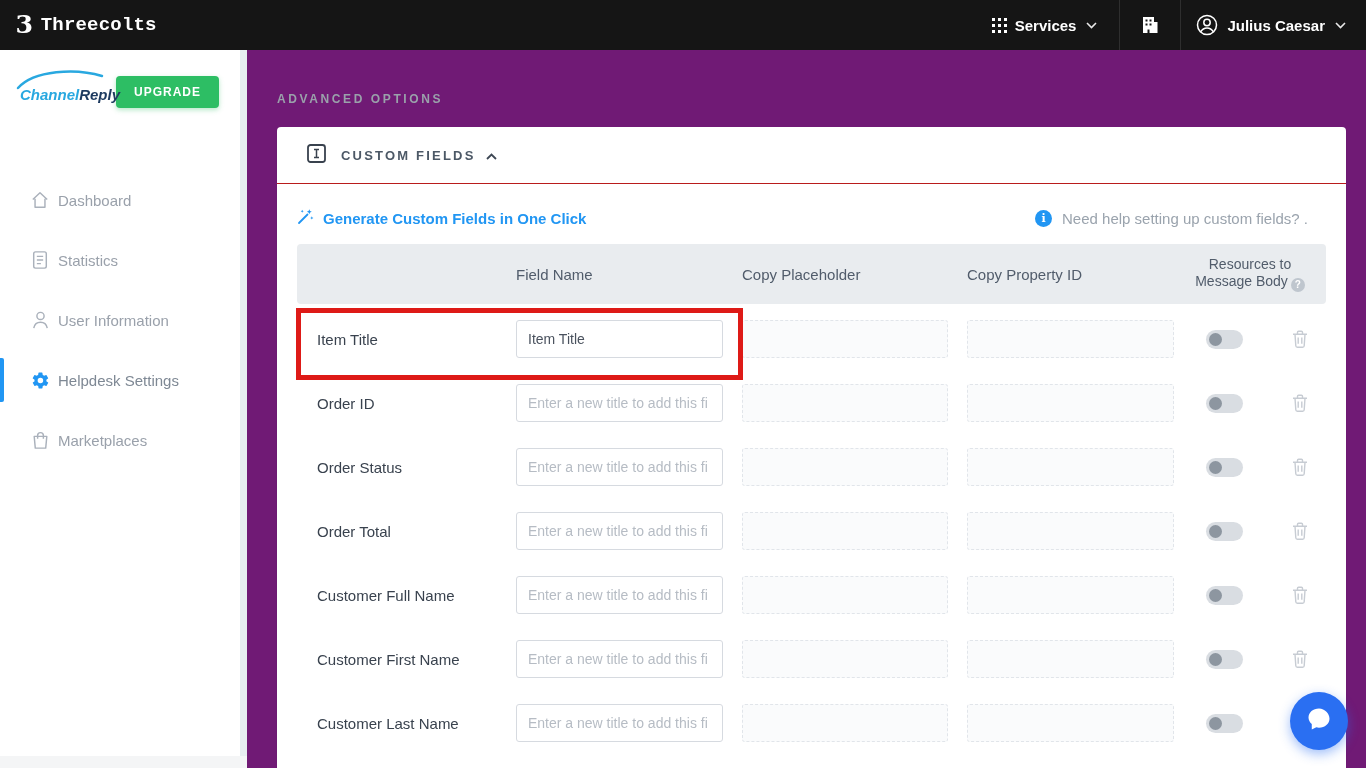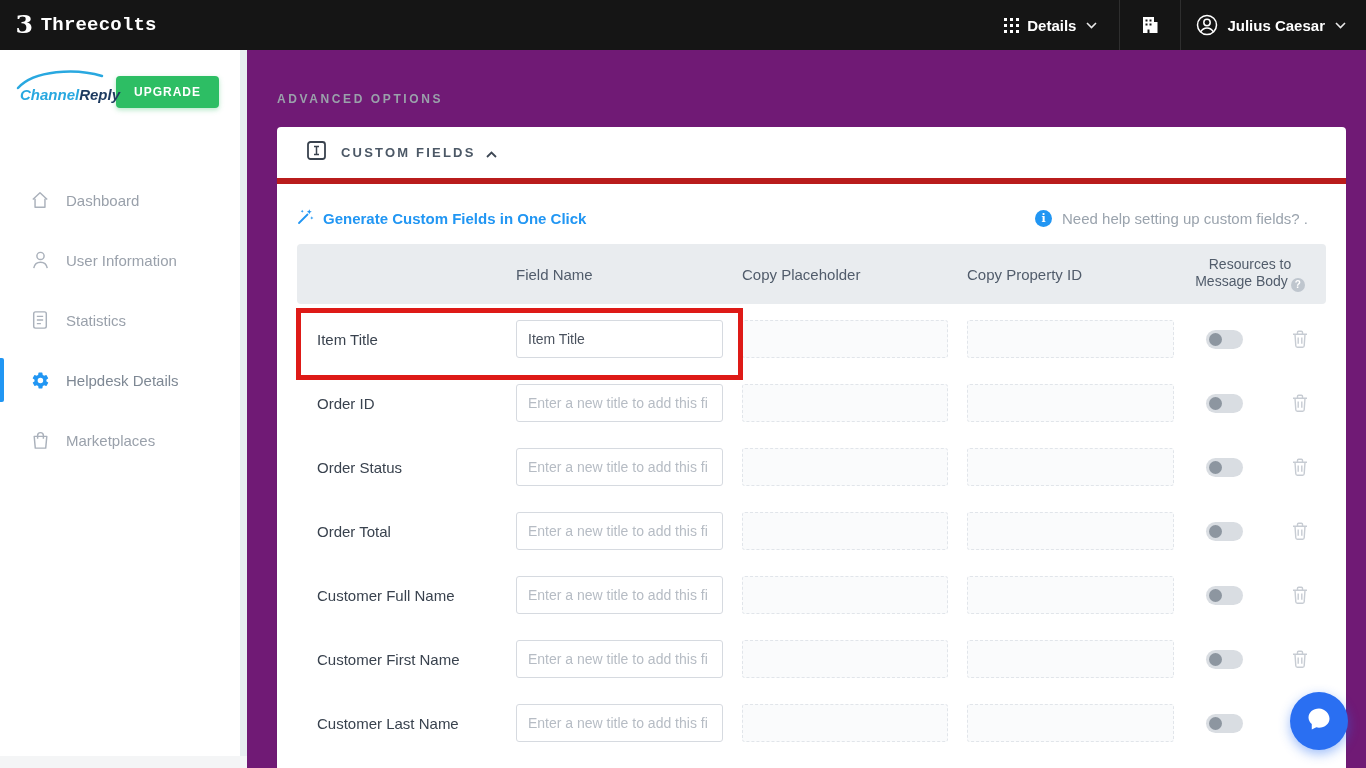--- a/index.html
+++ b/index.html
@@ -21,32 +21,32 @@
   .sidebar { position:absolute; top:50px; left:0; width:247px; bottom:12px; background:#fff; z-index:20; }
   .sidebar::after { content:''; position:absolute; right:0; top:0; bottom:0; width:7px; background:#e7edf0; }
   .logo-row { display:flex; align-items:center; gap:14px; padding:22px 0 0 18px; }
   .cr-logo { position:relative; width:84px; height:40px; }
   .cr-logo .swoosh { position:absolute; left:-2px; top:-4px; }
   .cr-logo .cr-text { position:absolute; left:2px; top:14px; font-size:15px; font-style:italic; font-weight:bold; white-space:nowrap; }
   .cr-channel { color:#29a8e0; }
   .cr-reply { color:#1d3a5f; }
   .upgrade-btn { background:#2dbe64; color:#fff; border:none; border-radius:4px; font-size:12px; font-weight:bold; letter-spacing:1px; padding:9px 18px; cursor:pointer; box-shadow:0 2px 5px rgba(45,190,100,.35); font-family:inherit; }
   .nav { margin-top:58px; }
-  .nav-item { display:flex; align-items:center; gap:16px; height:60px; padding-left:30px; color:#9aa1ab; font-size:15px; cursor:pointer; position:relative; }
+  .nav-item { display:flex; align-items:center; gap:8px; height:60px; padding-left:30px; color:#9aa1ab; font-size:15px; cursor:pointer; position:relative; }
   .nav-item .ni-icon { width:20px; display:flex; justify-content:center; color:#aab1bb; }
   .nav-item.active { color:#7e8894; }
   .nav-item.active .ni-icon { color:#2196f3; }
   .nav-item.active::before { content:''; position:absolute; left:0; top:8px; bottom:8px; width:4px; background:#2196f3; border-radius:0 2px 2px 0; }
   .ext-icon { margin-left:6px; color:#aab1bb; }
 
   
   .main { position:absolute; top:50px; left:247px; right:0; bottom:0; background:#701a75; overflow:hidden; }
   .section-title { margin:42px 0 0 30px; font-size:12px; font-weight:bold; letter-spacing:2.6px; color:#9aa1ab; }
   .card { margin:21px 20px 0 30px; background:#fff; border-radius:4px; box-shadow:0 1px 2px rgba(30,40,60,.05); min-height:700px; }
-  .card-header { display:flex; align-items:center; height:57px; padding:0 30px; border-bottom:6px solid #b91c1c; }
+  .card-header { display:flex; align-items:center; height:57px; padding:0 30px; border-bottom:1px solid #b91c1c; }
   .card-title { margin-left:15px; margin-right:10px; font-size:13px; font-weight:bold; letter-spacing:2.2px; color:#4c5866; }
   .toolbar { display:flex; align-items:center; justify-content:space-between; padding:24px 38px 10px 20px; }
   .gen-link { display:flex; align-items:center; gap:9px; color:#2196f3; font-size:15px; font-weight:bold; cursor:pointer; }
   .help { display:flex; align-items:center; gap:10px; color:#9aa3ad; font-size:15px; }
   .info-icon { width:17px; height:17px; border-radius:50%; background:#2196f3; color:#fff; font-size:11px; font-weight:bold; display:flex; align-items:center; justify-content:center; font-family:"DejaVu Serif",serif; }
 
   
   .table-wrap { margin:6px 20px 0 20px; }
   .grid-cols { display:grid; grid-template-columns:219px 207px 225px 226px 100px 52px; }
   .thead { background:#e9ecef; border-radius:4px; height:60px; align-items:center; color:#515c6b; font-size:15px; }
@@ -85,21 +85,21 @@
             <rect x="6" y="0" width="3" height="3"></rect>
             <rect x="12" y="0" width="3" height="3"></rect>
             <rect x="0" y="6" width="3" height="3"></rect>
             <rect x="6" y="6" width="3" height="3"></rect>
             <rect x="12" y="6" width="3" height="3"></rect>
             <rect x="0" y="12" width="3" height="3"></rect>
             <rect x="6" y="12" width="3" height="3"></rect>
             <rect x="12" y="12" width="3" height="3"></rect>
           </svg>
         </span>
-      <span>Details</span>
+      <span>Services</span>
       <span class="chev">
           <svg width="11" height="7" viewBox="0 0 11 7" fill="none" stroke="#fff" stroke-width="1.6">
             <path d="M1 1l4.5 4.5L10 1"></path>
           </svg>
         </span>
     </div>
     <div class="topnav-item sep-box">
       <span>
           <svg width="20" height="20" viewBox="0 0 20 20" fill="#fff">
             <path d="M3 2h11v16H9.5v-3.5h-2V18H3V2zm2.5 2.5v2h2v-2h-2zm4 0v2h2v-2h-2zm-4 4v2h2v-2h-2zm4 0v2h2v-2h-2zM14 7h3.5v11H14z"></path>
@@ -138,43 +138,43 @@
     <div class="nav-item">
       <span class="ni-icon">
           <svg width="18" height="18" viewBox="0 0 20 20" fill="none" stroke="currentColor" stroke-width="1.6" stroke-linejoin="round">
             <path d="M2 9.5L10 2l8 7.5M4.5 8.5V18h11V8.5"></path>
           </svg>
         </span>
       <span>Dashboard</span>
     </div>
     <div class="nav-item">
       <span class="ni-icon">
+          <svg width="16" height="18" viewBox="0 0 16 20" fill="none" stroke="currentColor" stroke-width="1.6">
+            <rect x="1" y="1" width="14" height="18" rx="2"></rect>
+            <path d="M4.5 6h7M4.5 10h7M4.5 14h4.5"></path>
+          </svg>
+        </span>
+      <span>Statistics</span>
+    </div>
+    <div class="nav-item">
+      <span class="ni-icon">
           <svg width="17" height="18" viewBox="0 0 18 20" fill="none" stroke="currentColor" stroke-width="1.6">
             <circle cx="9" cy="5.5" r="4"></circle>
             <path d="M1.5 19c.8-4 3.8-6.5 7.5-6.5s6.7 2.5 7.5 6.5"></path>
           </svg>
         </span>
       <span>User Information</span>
     </div>
-    <div class="nav-item">
-      <span class="ni-icon">
-          <svg width="16" height="18" viewBox="0 0 16 20" fill="none" stroke="currentColor" stroke-width="1.6">
-            <rect x="1" y="1" width="14" height="18" rx="2"></rect>
-            <path d="M4.5 6h7M4.5 10h7M4.5 14h4.5"></path>
-          </svg>
-        </span>
-      <span>Statistics</span>
-    </div>
     <div class="nav-item active">
       <span class="ni-icon">
           <svg width="19" height="19" viewBox="0 0 24 24" fill="currentColor">
             <path d="M19.4 13c.04-.32.06-.66.06-1s-.02-.68-.06-1l2.1-1.65c.2-.15.25-.42.12-.64l-2-3.46c-.12-.22-.39-.3-.6-.22l-2.5 1a7.3 7.3 0 00-1.7-1l-.4-2.65A.5.5 0 0013.9 2h-4a.5.5 0 00-.5.42l-.4 2.65c-.6.25-1.17.6-1.7 1l-2.5-1c-.22-.08-.48 0-.6.22l-2 3.46c-.13.22-.07.5.12.64L4.5 11c-.04.32-.06.66-.06 1s.02.68.06 1l-2.1 1.65c-.2.15-.25.42-.12.64l2 3.46c.12.22.39.3.6.22l2.5-1c.53.4 1.1.75 1.7 1l.4 2.65c.04.24.25.42.5.42h4c.25 0 .46-.18.5-.42l.4-2.65c.6-.25 1.17-.6 1.7-1l2.5 1c.22.08.48 0 .6-.22l2-3.46a.5.5 0 00-.12-.64L19.4 13zM11.9 15.5a3.5 3.5 0 110-7 3.5 3.5 0 010 7z"></path>
           </svg>
         </span>
-      <span>Helpdesk Details</span>
+      <span>Helpdesk Settings</span>
     </div>
     <div class="nav-item">
       <span class="ni-icon">
           <svg width="17" height="18" viewBox="0 0 18 20" fill="none" stroke="currentColor" stroke-width="1.6" stroke-linejoin="round">
             <path d="M2 6h14l-1.2 13H3.2L2 6z"></path>
             <path d="M5.8 8.5V5a3.2 3.2 0 016.4 0v3.5"></path>
           </svg>
         </span>
       <span>Marketplaces</span>
     </div>

